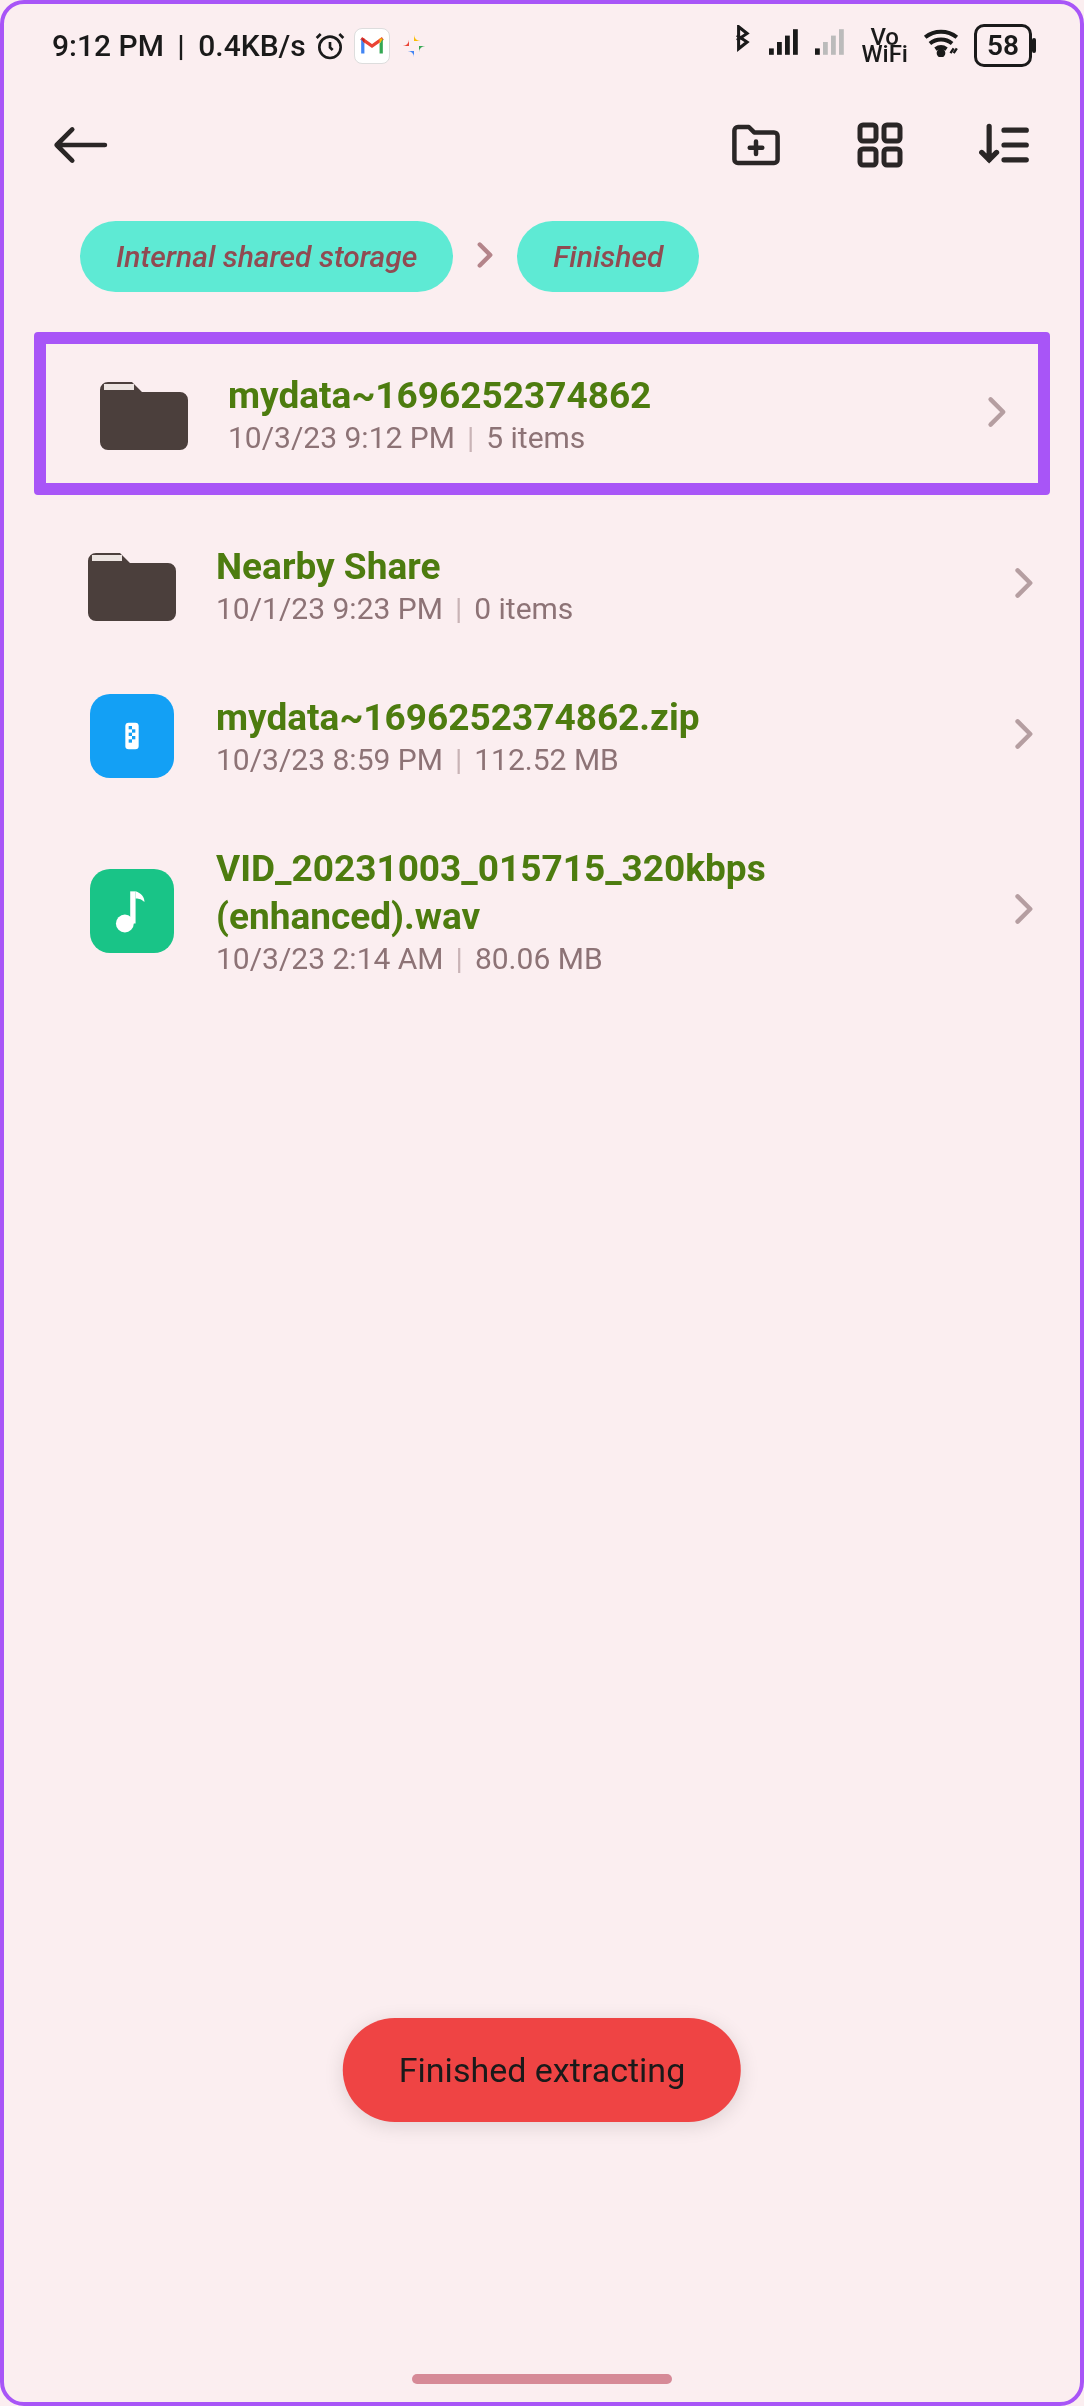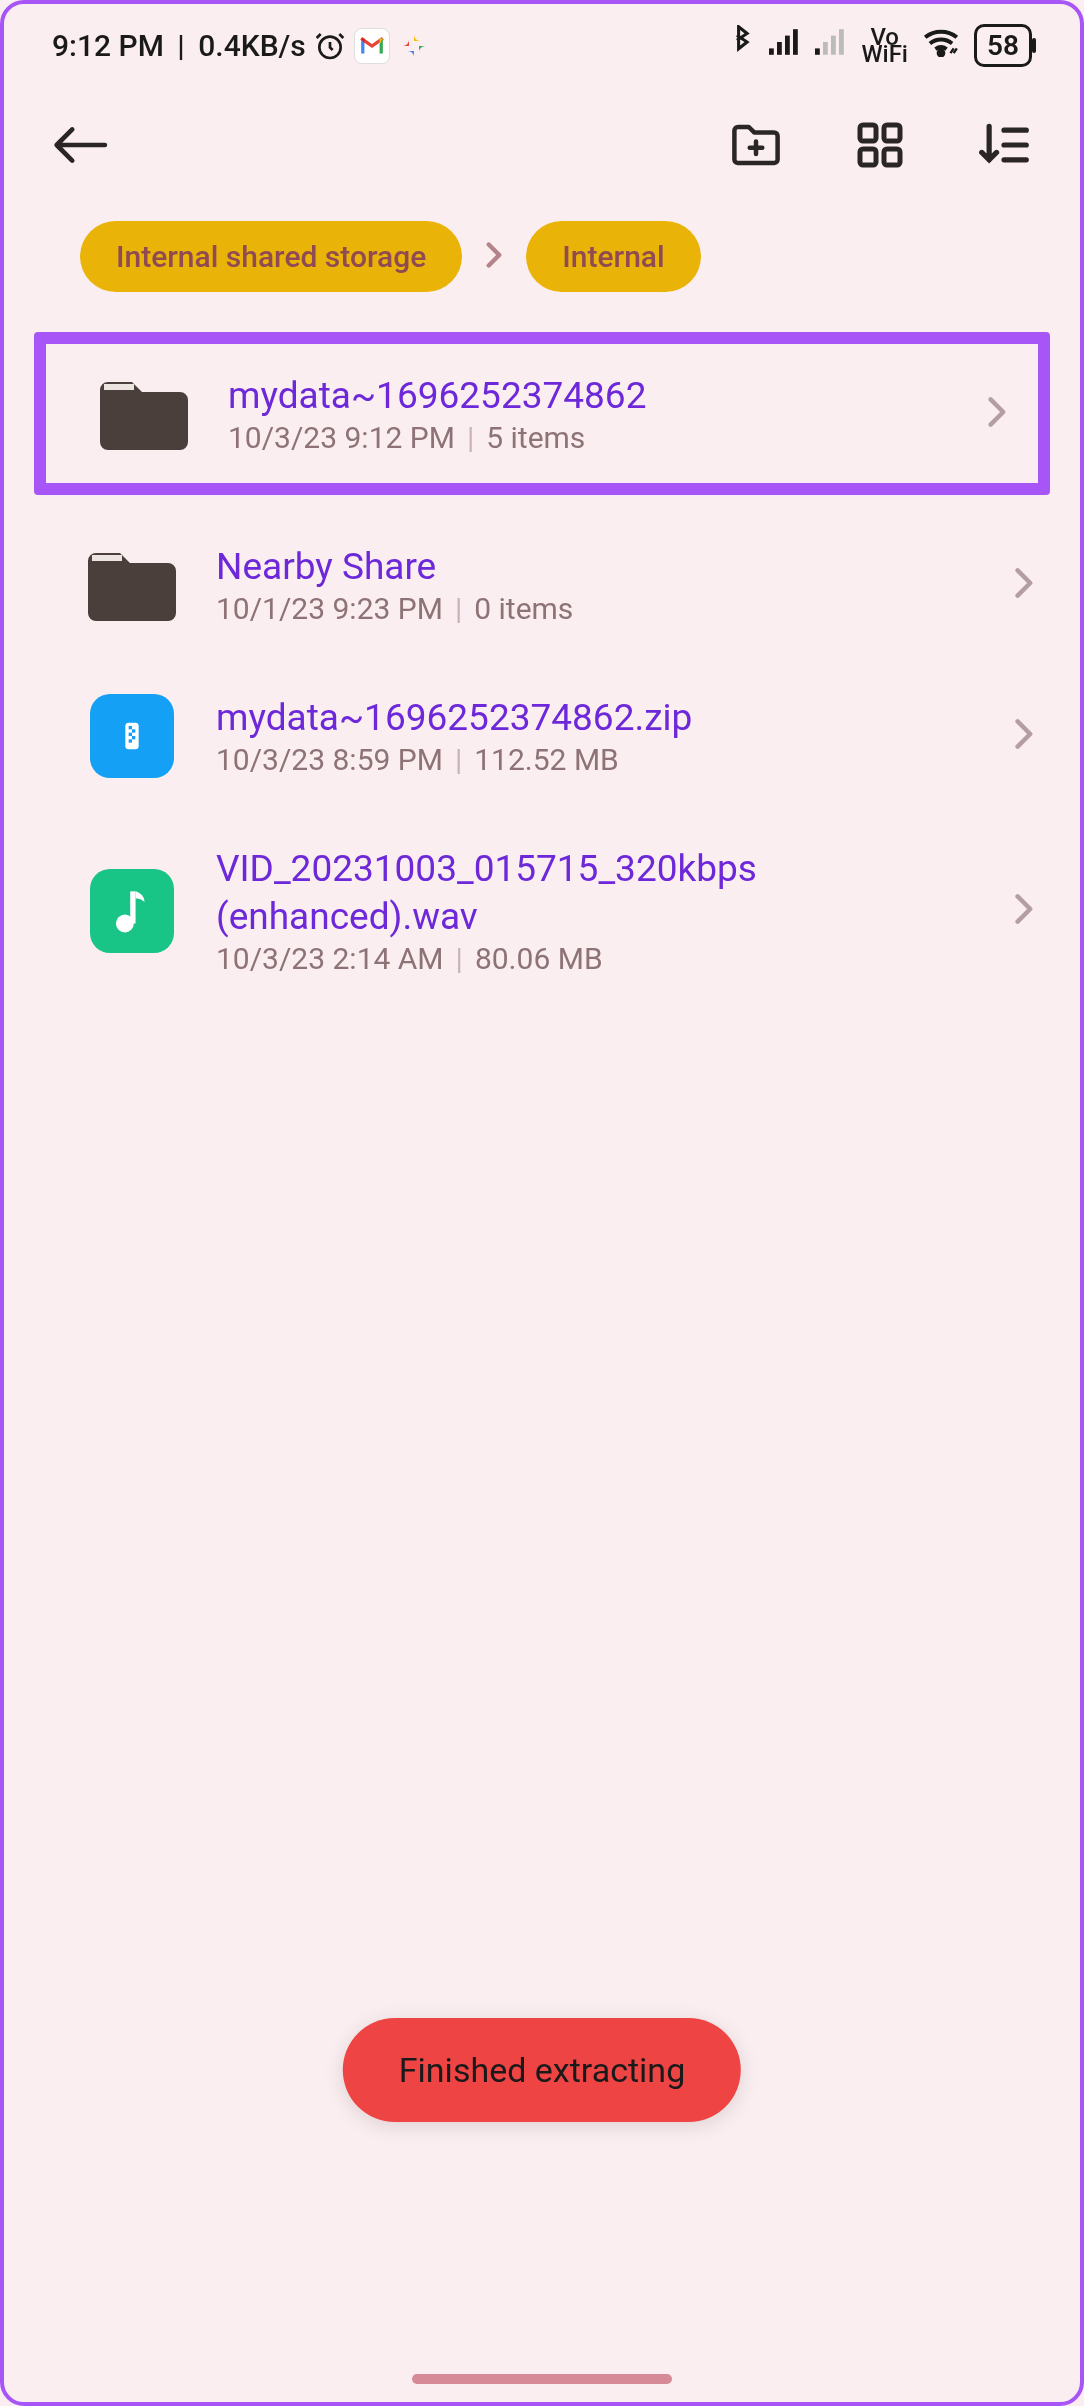--- a/index.html
+++ b/index.html
@@ -35,43 +35,43 @@
   .toolbar {
     display: flex; align-items: center; justify-content: space-between;
     padding: 40px 48px 20px 48px;
   }
   .toolbar-right { display: flex; gap: 68px; align-items: center; }
   .icon-btn { width: 56px; height: 56px; display:flex; align-items:center; justify-content:center; }
 
   
   .breadcrumb { display: flex; align-items: center; gap: 20px; padding: 28px 48px 20px 76px; }
   .crumb {
-    background: #eab308; color: #904b52; font-size: 30px; font-weight: 500;
-    padding: 18px 36px; border-radius: 40px;
+    background: #5eead4; color: #904b52; font-size: 30px; font-weight: 500;
+    padding: 18px 36px; border-radius: 40px; font-style: italic;
   }
   .crumb-sep { color: #b4848a; }
 
   
   .file-list { padding: 10px 0; }
   .file-row {
     display: flex; align-items: center; gap: 36px;
     padding: 34px 43px 34px 80px;
     position: relative;
   }
   .file-row.highlight {
     border: 12px solid #a855f7; margin: 10px 30px 14px 30px;
     padding: 28px 28px 28px 50px; border-radius: 4px;
     background: #fbeef0;
   }
   .file-icon { width: 96px; height: 80px; flex-shrink: 0; display:flex; align-items:center; justify-content:center; }
   .folder-svg { width: 96px; height: 80px; }
   .zip-box { width: 84px; height: 84px; background:#13a0f5; border-radius:20px; display:flex; align-items:center; justify-content:center; }
   .audio-box { width: 84px; height: 84px; background:#19c487; border-radius:20px; display:flex; align-items:center; justify-content:center; }
   .file-text { flex: 1; min-width: 0; }
-  .file-name { font-size: 37px; color: #6d28d9; font-weight: 400; line-height: 1.3; }
+  .file-name { font-size: 37px; color: #4d7c0f; font-weight: 700; line-height: 1.3; }
   .file-meta { font-size: 30px; color: #8d7376; display:flex; align-items:center; gap: 12px; }
   .meta-sep { color: #c9b3b6; }
   .chev-right { flex-shrink:0; color:#b59ea1; }
 
   
   .toast {
     position: absolute; bottom: 280px; left: 50%; transform: translateX(-50%);
     background: #ef4444; color: #1a1a1a; font-size: 34px;
     padding: 32px 56px; border-radius: 60px;
     box-shadow: 0 4px 20px rgba(0,0,0,0.12);
@@ -185,21 +185,21 @@
     </div>
   </div>
 
   <div class="breadcrumb">
     <div class="crumb">Internal shared storage</div>
     <span class="crumb-sep">
       <svg width="24" height="28" viewBox="0 0 12 16" fill="none" stroke="#b4848a" stroke-width="2.5" stroke-linecap="round" stroke-linejoin="round">
           <path d="M3 2l6 6-6 6"></path>
         </svg>
     </span>
-    <div class="crumb">Internal</div>
+    <div class="crumb">Finished</div>
   </div>
 
   <div class="file-list">
 
     <div class="file-row highlight">
       <div class="file-icon">
         <svg class="folder-svg" viewBox="0 0 48 40">
             <path d="M2 8a4 4 0 014-4h12l5 5h19a4 4 0 014 4v21a4 4 0 01-4 4H6a4 4 0 01-4-4z" fill="#4b3f3c"></path>
             <rect x="4" y="5" width="15" height="3" fill="#ece4e1"></rect>
           </svg>

